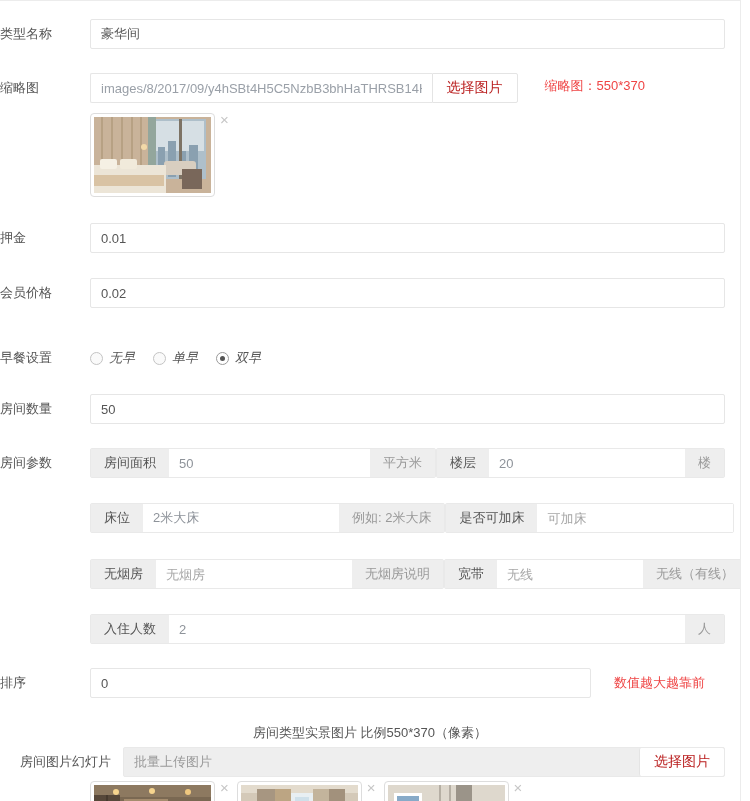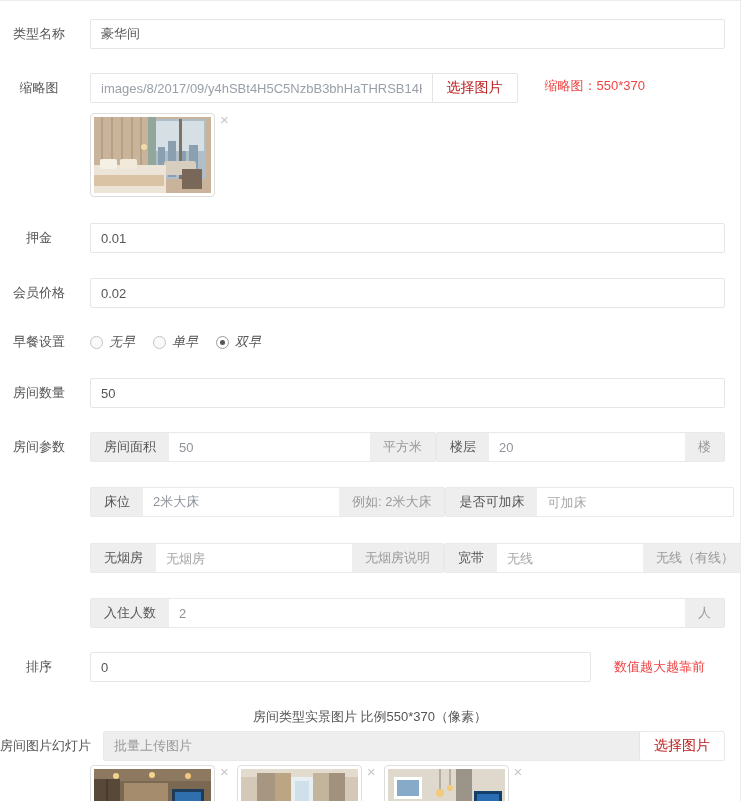--- a/index.html
+++ b/index.html
@@ -1,23 +1,23 @@
 <!DOCTYPE html>
 <html><head>
 <meta charset="utf-8">
 <style>
   * { margin:0; padding:0; box-sizing:border-box; }
   html,body { width:750px; height:801px; overflow:hidden; background:#fff;
     font-family:"Liberation Sans","DejaVu Sans",sans-serif; font-size:13px; color:#555; }
   .panel { position:relative; width:741px; height:801px; overflow:hidden;
     border-top:1px solid #ececec; border-right:1px solid #ececec; padding-top:18px; }
   .row { display:flex; align-items:flex-start; }
-  .lbl { flex:0 0 78px; text-align:center; line-height:30px; color:#555;
+  .lbl { flex:0 0 78px; text-align:left; line-height:30px; color:#555;
     margin-right:12px; white-space:nowrap; }
-  .lbl-cut { display:flex; justify-content:flex-end; overflow:visible; }
+  .lbl-cut { display:flex; justify-content:flex-end; overflow:visible;padding-left:20px; }
   .lbl-cut span { white-space:nowrap; }
   .ctrl { flex:1; margin-right:15px; min-width:0;border-radius:7px; }
   input.txt { width:100%; height:30px; border:1px solid #e6e6e6; border-radius:2px;
     padding:0 10px; font-size:13px; color:#555; outline:none; background:#fff;
     font-family:"Liberation Sans","DejaVu Sans",sans-serif; }
   input.txt.gray { color:#9aa0a8; }
   input.txt::placeholder { color:#a6a6a6; }
   .igroup { display:flex; height:30px; border:1px solid #e9e9e9; border-radius:2px; background:#fff; }
   .igroup .addon { background:#eee; color:#555; line-height:28px; padding:0 13px;
     white-space:nowrap; flex:0 0 auto; }
@@ -43,21 +43,21 @@
   .x-btn { color:#c6c6c6; font-size:15px; line-height:14px; margin-left:5px;
     cursor:pointer; flex:0 0 auto; }
   .half { display:flex; justify-content:space-between; }
   .g-left { width:380px; }
   .g-right { width:304px; }
   .center-head { text-align:center; color:#555; }
   .upload-bar { flex:1; display:flex; height:30px; background:#eee;
     border:1px solid #e9e9e9; border-radius:2px; }
   .upload-text { flex:1; line-height:28px; padding-left:10px; color:#999; white-space:nowrap; overflow:hidden; }
   .upload-bar .btn { height:28px; border-top:none; border-bottom:none; border-right:none; line-height:26px; }.mb24{margin-bottom:24px}.mb25{margin-bottom:25px}
-  .mb26{margin-bottom:26px}.mb28{margin-bottom:24px}.mb10{margin-bottom:10px}
+  .mb26{margin-bottom:26px}.mb28{margin-bottom:40px}.mb10{margin-bottom:10px}
   .mb5{margin-bottom:5px}.mb4{margin-bottom:4px}
 </style>
 </head>
 <body>
 
 <div class="panel">
 
   <div class="row mb24">
     <div class="lbl">类型名称</div>
     <div class="ctrl">

